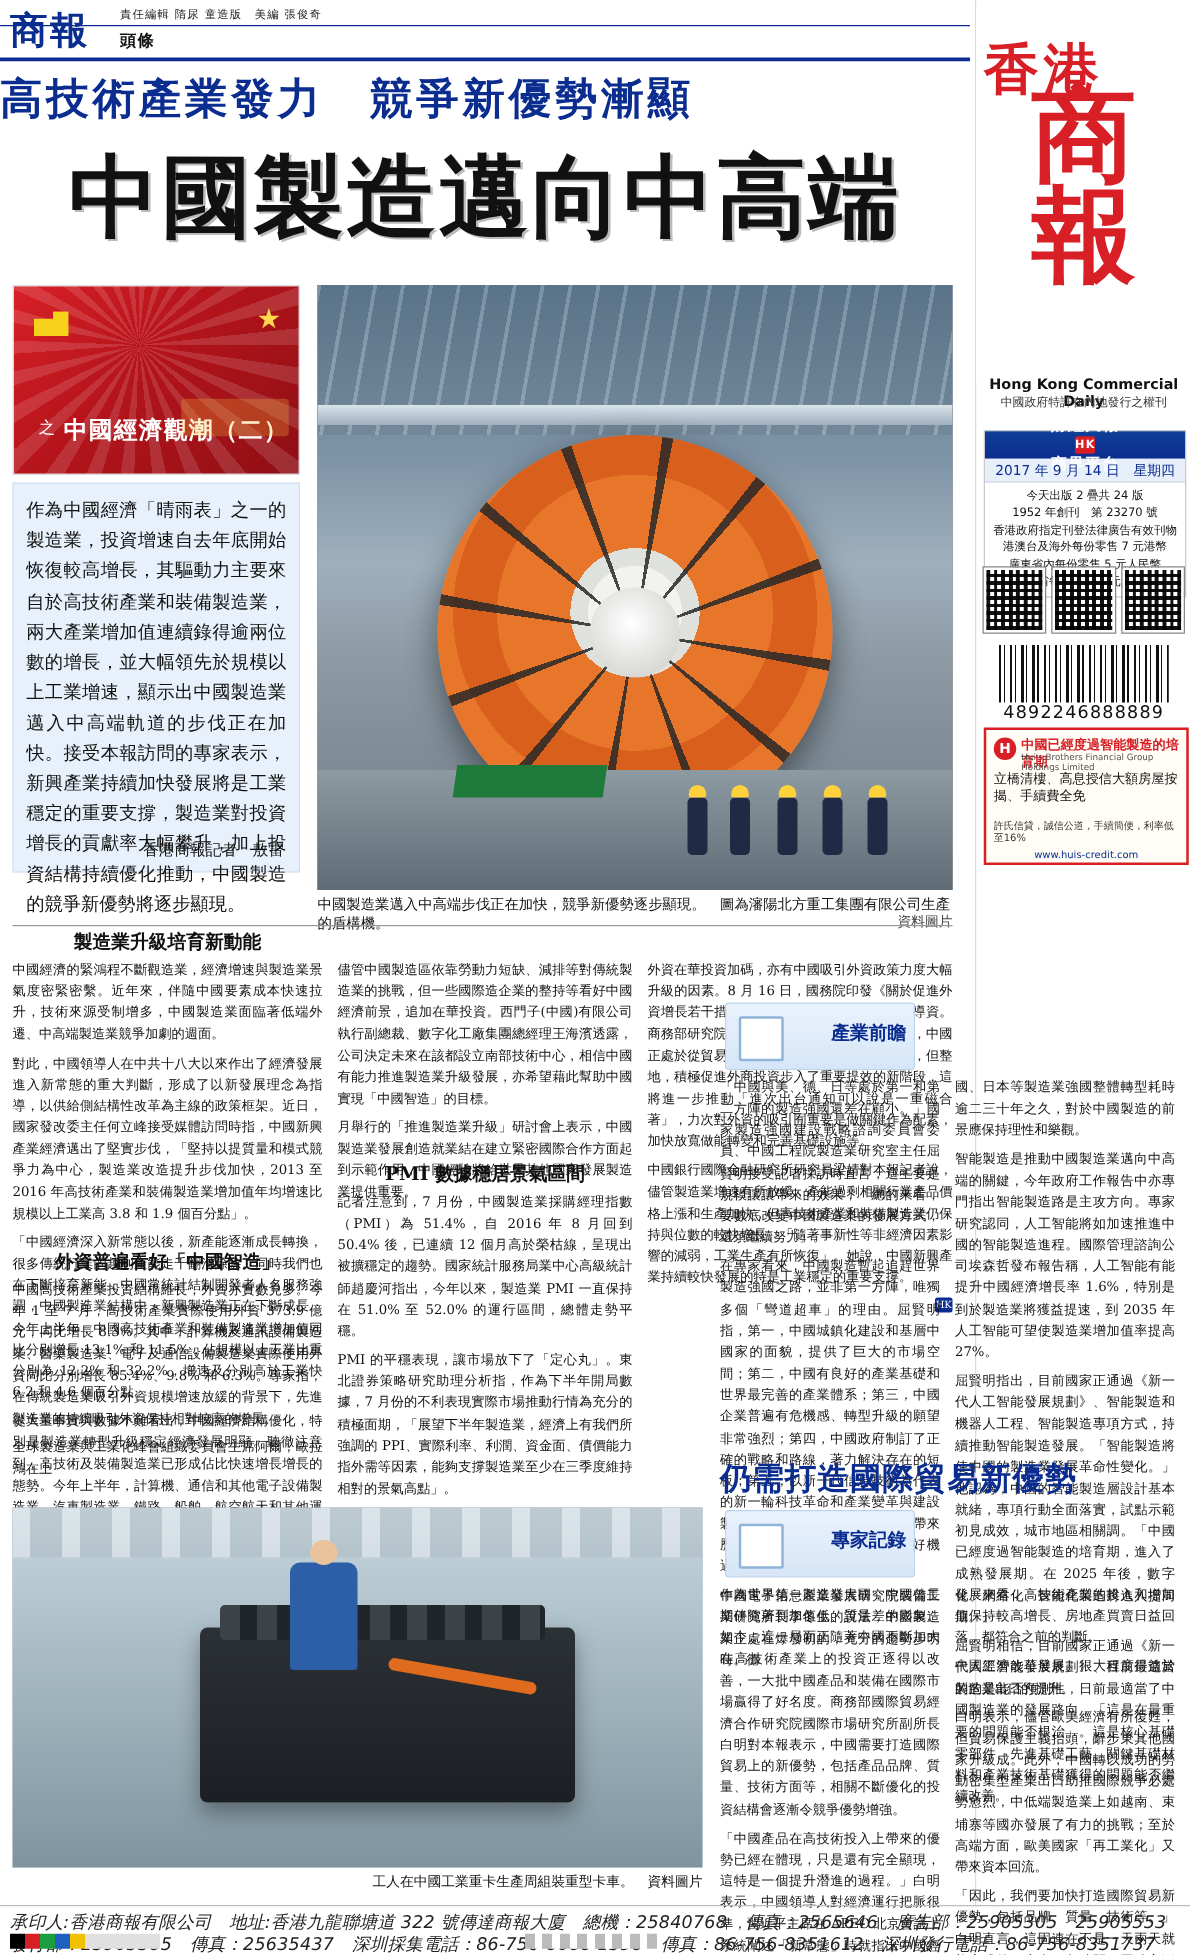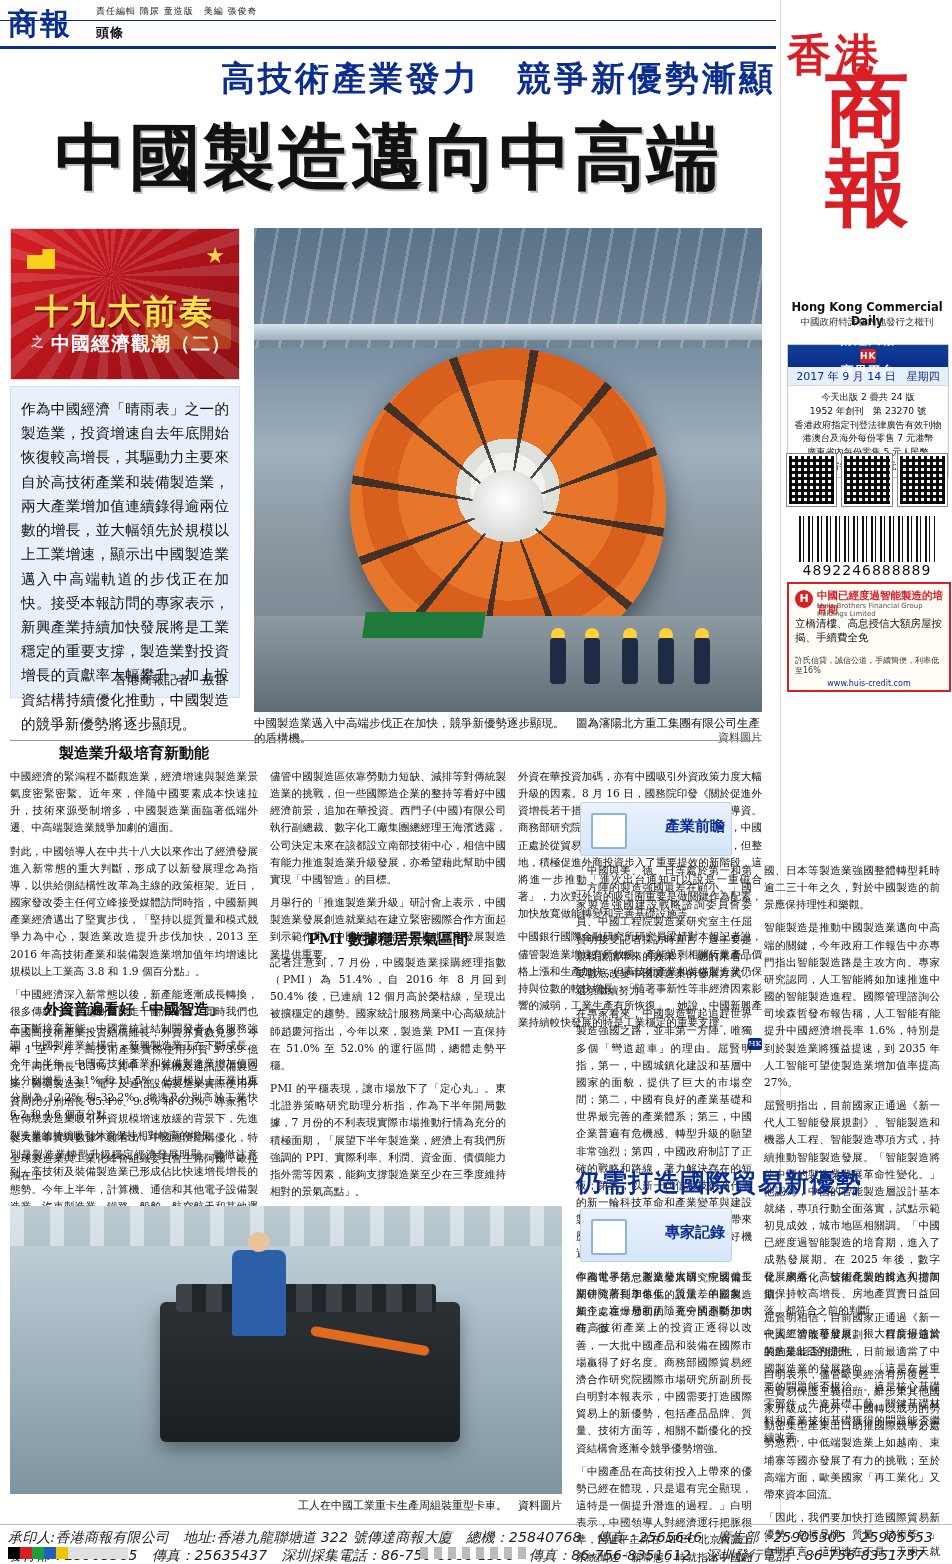--- a/index.html
+++ b/index.html
@@ -7,21 +7,21 @@
   .page{width:952px;height:1564px;position:relative;background:#fff;}
 
   
   .masthead{position:absolute;left:0;top:0;width:776px;height:46px;border-bottom:3px solid #0a2d8f;}
   .mh-logo{position:absolute;left:8px;top:4px;font-family:"DejaVu Serif","Liberation Serif",serif;font-weight:bold;font-size:30px;color:#0a2d8f;letter-spacing:2px;}
   .mh-credits{position:absolute;left:96px;top:5px;font-size:9px;color:#222;letter-spacing:1px;}
   .mh-section{position:absolute;left:96px;top:24px;font-size:13px;color:#111;font-weight:bold;letter-spacing:1px;}
   .mh-rule{position:absolute;left:0;top:20px;width:776px;height:1px;background:#0a2d8f;}
 
   
-  .kicker{position:absolute;left:0;top:56px;width:776px;text-align:right;font-family:"DejaVu Serif","Liberation Serif",serif;font-weight:bold;font-size:34px;color:#0a2d8f;letter-spacing:3px;}
+  .kicker{position:absolute;left:0;top:56px;width:776px;text-align:left;font-family:"DejaVu Serif","Liberation Serif",serif;font-weight:bold;font-size:34px;color:#0a2d8f;letter-spacing:3px;}
   .headline{position:absolute;left:0;top:110px;width:776px;text-align:center;font-family:"DejaVu Serif","Liberation Serif",serif;font-weight:bold;font-size:72px;letter-spacing:2px;color:#111;
     text-shadow:2px 2px 0 #bbb;}
 
   
   .badge{position:absolute;left:10px;top:228px;width:228px;height:150px;border:1px solid #ddd;
     background:linear-gradient(135deg,#d81f26 0%,#b4141b 45%,#8e0f15 100%);overflow:hidden;}
   .badge .rays{position:absolute;left:-20px;top:-30px;width:300px;height:220px;
     background:repeating-conic-gradient(from 0deg at 40% 35%, rgba(255,255,255,.13) 0deg 6deg, rgba(255,255,255,0) 6deg 14deg);}
   .badge .emblem{position:absolute;left:16px;top:12px;width:46px;height:40px;}
   .badge .emblem:before{content:"";position:absolute;left:0;top:8px;width:28px;height:20px;background:#f7d21a;
@@ -147,21 +147,20 @@
     <div class="mh-section">頭條</div>
   </div>
 
   <div class="kicker">高技術產業發力　競爭新優勢漸顯</div>
   <div class="headline">中國製造邁向中高端</div>
 
   <div class="badge">
     <div class="rays"></div>
     <div class="emblem"></div>
     <div class="star">★</div>
-    <div class="b-title">十九大前奏</div>
     <div class="b-sub1">之</div>
     <div class="b-sub2">中國經濟觀潮（二）</div>
     <div class="gate"></div>
   </div>
 
   <div class="leadbox">
     <p>作為中國經濟「晴雨表」之一的製造業，投資增速自去年底開始恢復較高增長，其驅動力主要來自於高技術產業和裝備製造業，兩大產業增加值連續錄得逾兩位數的增長，並大幅領先於規模以上工業增速，顯示出中國製造業邁入中高端軌道的步伐正在加快。接受本報訪問的專家表示，新興產業持續加快發展將是工業穩定的重要支撐，製造業對投資增長的貢獻率大幅攀升，加上投資結構持續優化推動，中國製造的競爭新優勢將逐步顯現。</p>
     <div class="byline">香港商報記者　敖雷</div>
   </div>
 

